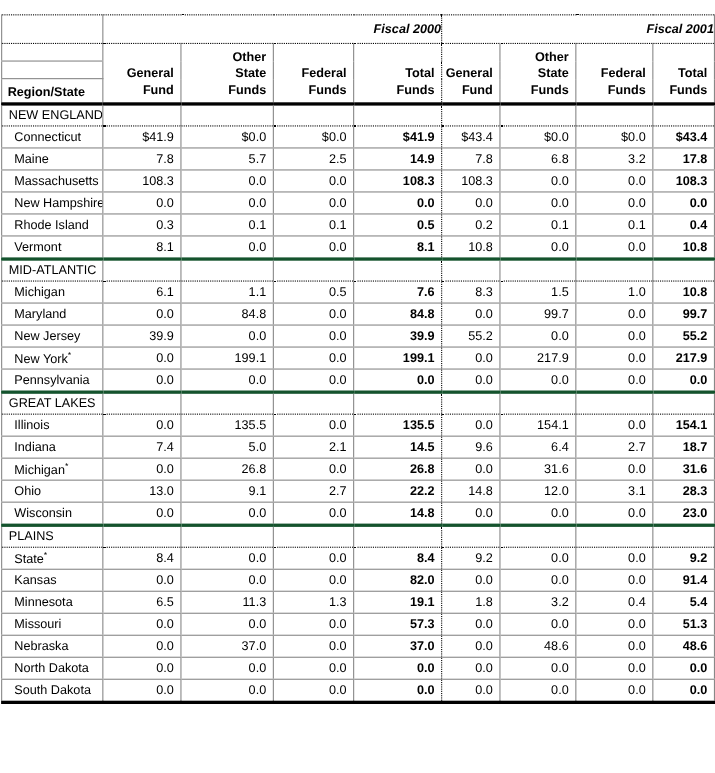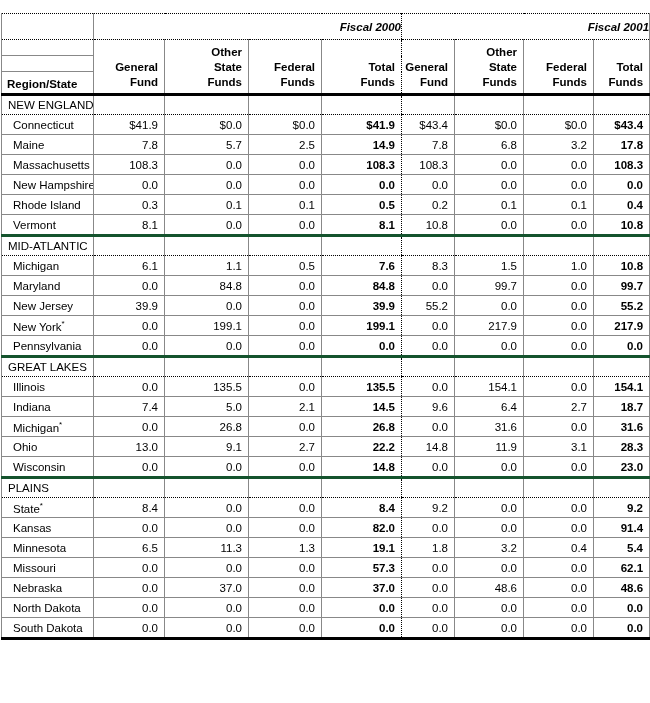--- a/index.html
+++ b/index.html
@@ -308,21 +308,21 @@
         <td class="num vl">0.0</td>
         <td class="num vl total">31.6</td>
       </tr>
       <tr class="data-row">
         <td class="state-cell"><span>Ohio</span></td>
         <td class="num vl">13.0</td>
         <td class="num vl">9.1</td>
         <td class="num vl">2.7</td>
         <td class="num vl total">22.2</td>
         <td class="num fyd">14.8</td>
-        <td class="num vl">11.9</td>
+        <td class="num vl">12.0</td>
         <td class="num vl">3.1</td>
         <td class="num vl total">28.3</td>
       </tr>
       <tr class="data-row">
         <td class="state-cell"><span>Wisconsin</span></td>
         <td class="num vl">0.0</td>
         <td class="num vl">0.0</td>
         <td class="num vl">0.0</td>
         <td class="num vl total">14.8</td>
         <td class="num fyd">0.0</td>
@@ -376,21 +376,21 @@
       </tr>
       <tr class="data-row">
         <td class="state-cell"><span>Missouri</span></td>
         <td class="num vl">0.0</td>
         <td class="num vl">0.0</td>
         <td class="num vl">0.0</td>
         <td class="num vl total">57.3</td>
         <td class="num fyd">0.0</td>
         <td class="num vl">0.0</td>
         <td class="num vl">0.0</td>
-        <td class="num vl total">62.1</td>
+        <td class="num vl total">51.3</td>
       </tr>
       <tr class="data-row">
         <td class="state-cell"><span>Nebraska</span></td>
         <td class="num vl">0.0</td>
         <td class="num vl">37.0</td>
         <td class="num vl">0.0</td>
         <td class="num vl total">37.0</td>
         <td class="num fyd">0.0</td>
         <td class="num vl">48.6</td>
         <td class="num vl">0.0</td>

